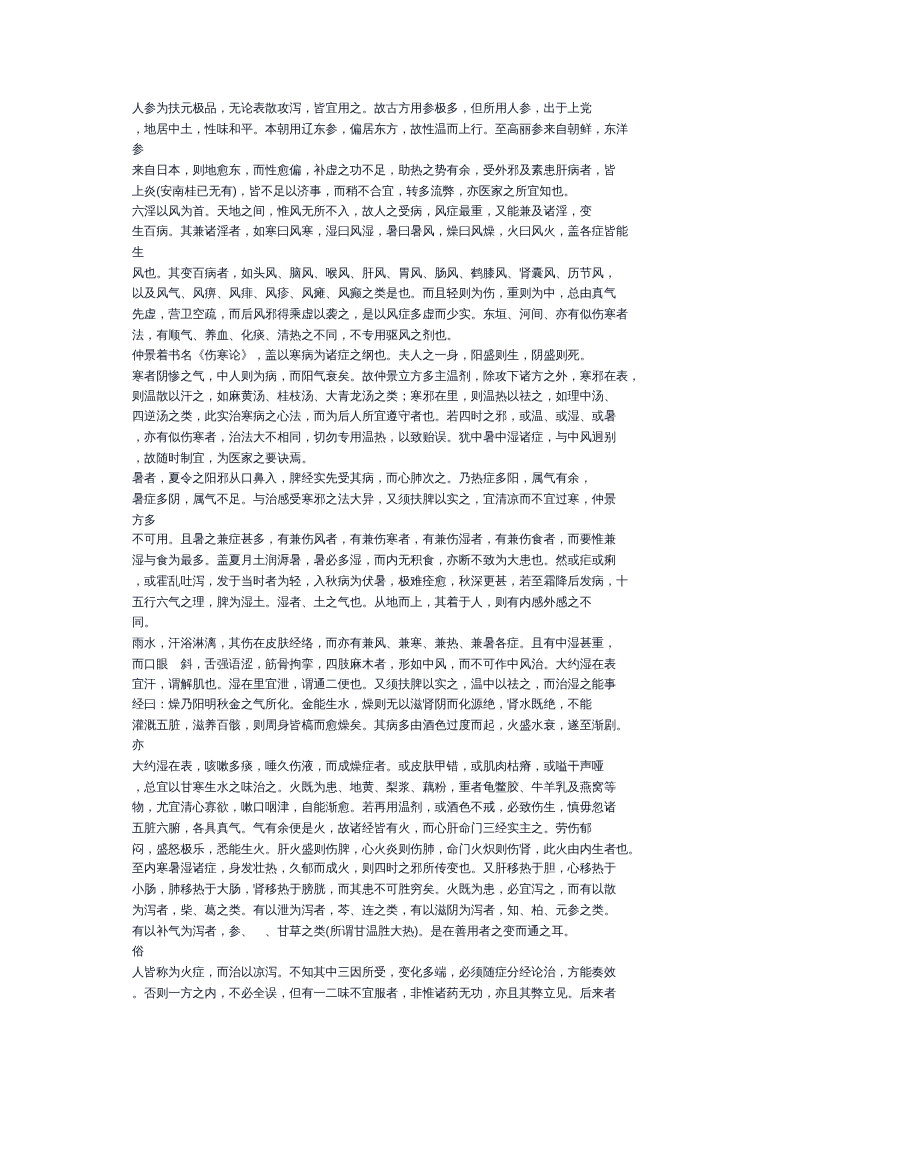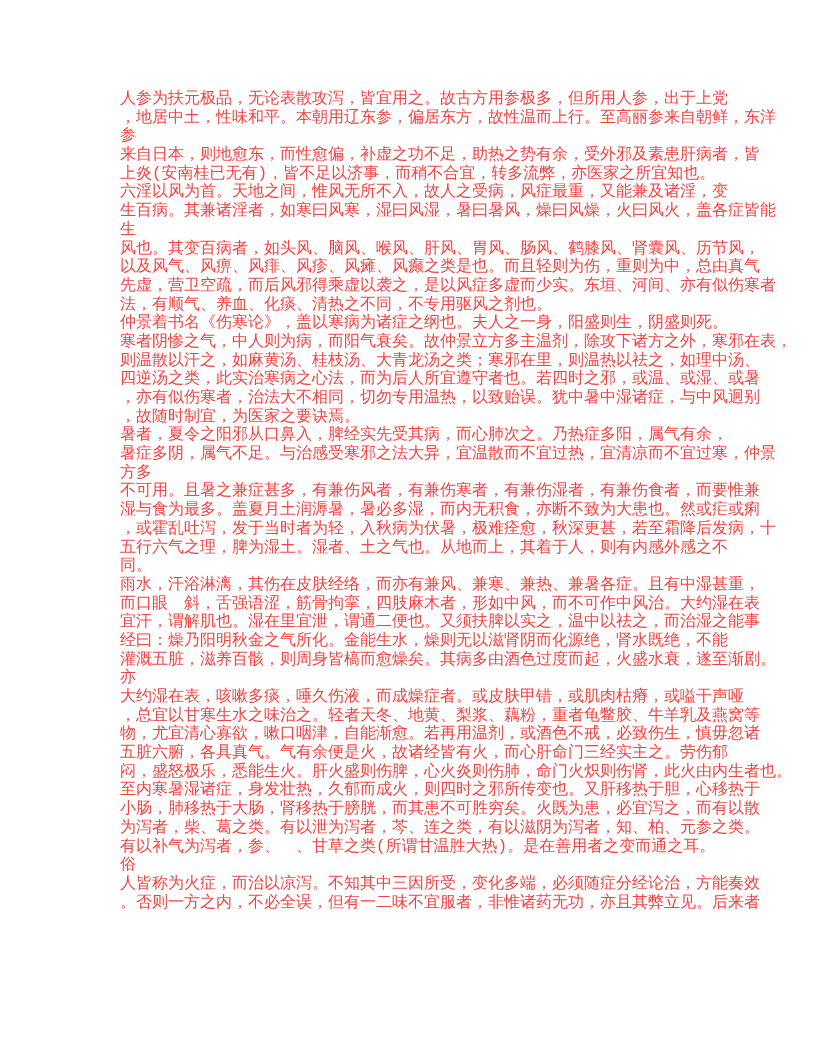--- a/index.html
+++ b/index.html
@@ -12,24 +12,24 @@
     width: 816px;
     height: 1056px;
     background: #ffffff;
     overflow: hidden;
   }
   .text-block {
     position: absolute;
     left: 120px;
     top: 90px;
     width: 640px;
-    font-family: Liberation Mono, monospace;
-    font-size: 16px;
+    font-family: Liberation Sans, sans-serif;
+    font-size: 11px;
     line-height: 18.7px;
-    color: #ef4444;
+    color: #0f172a;
   }
   .line {
     white-space: pre;
     height: 18.7px;
   }
 </style>
 </head>
 <body>
 
 <div class="page">
@@ -46,35 +46,35 @@
       <div class="line">以及风气、风痹、风痱、风疹、风瘫、风癫之类是也。而且轻则为伤，重则为中，总由真气</div>
       <div class="line">先虚，营卫空疏，而后风邪得乘虚以袭之，是以风症多虚而少实。东垣、河间、亦有似伤寒者</div>
       <div class="line">法，有顺气、养血、化痰、清热之不同，不专用驱风之剂也。</div>
       <div class="line">仲景着书名《伤寒论》，盖以寒病为诸症之纲也。夫人之一身，阳盛则生，阴盛则死。</div>
       <div class="line">寒者阴惨之气，中人则为病，而阳气衰矣。故仲景立方多主温剂，除攻下诸方之外，寒邪在表，</div>
       <div class="line">则温散以汗之，如麻黄汤、桂枝汤、大青龙汤之类；寒邪在里，则温热以祛之，如理中汤、</div>
       <div class="line">四逆汤之类，此实治寒病之心法，而为后人所宜遵守者也。若四时之邪，或温、或湿、或暑</div>
       <div class="line">，亦有似伤寒者，治法大不相同，切勿专用温热，以致贻误。犹中暑中湿诸症，与中风迥别</div>
       <div class="line">，故随时制宜，为医家之要诀焉。</div>
       <div class="line">暑者，夏令之阳邪从口鼻入，脾经实先受其病，而心肺次之。乃热症多阳，属气有余，</div>
-      <div class="line">暑症多阴，属气不足。与治感受寒邪之法大异，宜温散而不宜过热，宜清凉而不宜过寒，仲景</div>
+      <div class="line">暑症多阴，属气不足。与治感受寒邪之法大异，又须扶脾以实之，宜清凉而不宜过寒，仲景</div>
       <div class="line">方多</div>
       <div class="line">不可用。且暑之兼症甚多，有兼伤风者，有兼伤寒者，有兼伤湿者，有兼伤食者，而要惟兼</div>
       <div class="line">湿与食为最多。盖夏月土润溽暑，暑必多湿，而内无积食，亦断不致为大患也。然或疟或痢</div>
       <div class="line">，或霍乱吐泻，发于当时者为轻，入秋病为伏暑，极难痊愈，秋深更甚，若至霜降后发病，十</div>
       <div class="line">五行六气之理，脾为湿土。湿者、土之气也。从地而上，其着于人，则有内感外感之不</div>
       <div class="line">同。</div>
       <div class="line">雨水，汗浴淋漓，其伤在皮肤经络，而亦有兼风、兼寒、兼热、兼暑各症。且有中湿甚重，</div>
       <div class="line">而口眼　斜，舌强语涩，筋骨拘挛，四肢麻木者，形如中风，而不可作中风治。大约湿在表</div>
       <div class="line">宜汗，谓解肌也。湿在里宜泄，谓通二便也。又须扶脾以实之，温中以祛之，而治湿之能事</div>
       <div class="line">经曰：燥乃阳明秋金之气所化。金能生水，燥则无以滋肾阴而化源绝，肾水既绝，不能</div>
       <div class="line">灌溉五脏，滋养百骸，则周身皆槁而愈燥矣。其病多由酒色过度而起，火盛水衰，遂至渐剧。</div>
       <div class="line">亦</div>
       <div class="line">大约湿在表，咳嗽多痰，唾久伤液，而成燥症者。或皮肤甲错，或肌肉枯瘠，或嗌干声哑</div>
-      <div class="line">，总宜以甘寒生水之味治之。轻者天冬、地黄、梨浆、藕粉，重者龟鳖胶、牛羊乳及燕窝等</div>
+      <div class="line">，总宜以甘寒生水之味治之。火既为患、地黄、梨浆、藕粉，重者龟鳖胶、牛羊乳及燕窝等</div>
       <div class="line">物，尤宜清心寡欲，嗽口咽津，自能渐愈。若再用温剂，或酒色不戒，必致伤生，慎毋忽诸</div>
       <div class="line">五脏六腑，各具真气。气有余便是火，故诸经皆有火，而心肝命门三经实主之。劳伤郁</div>
       <div class="line">闷，盛怒极乐，悉能生火。肝火盛则伤脾，心火炎则伤肺，命门火炽则伤肾，此火由内生者也。</div>
       <div class="line">至内寒暑湿诸症，身发壮热，久郁而成火，则四时之邪所传变也。又肝移热于胆，心移热于</div>
       <div class="line">小肠，肺移热于大肠，肾移热于膀胱，而其患不可胜穷矣。火既为患，必宜泻之，而有以散</div>
       <div class="line">为泻者，柴、葛之类。有以泄为泻者，芩、连之类，有以滋阴为泻者，知、柏、元参之类。</div>
       <div class="line">有以补气为泻者，参、　、甘草之类(所谓甘温胜大热)。是在善用者之变而通之耳。</div>
       <div class="line">俗</div>
       <div class="line">人皆称为火症，而治以凉泻。不知其中三因所受，变化多端，必须随症分经论治，方能奏效</div>
       <div class="line">。否则一方之内，不必全误，但有一二味不宜服者，非惟诸药无功，亦且其弊立见。后来者</div>

